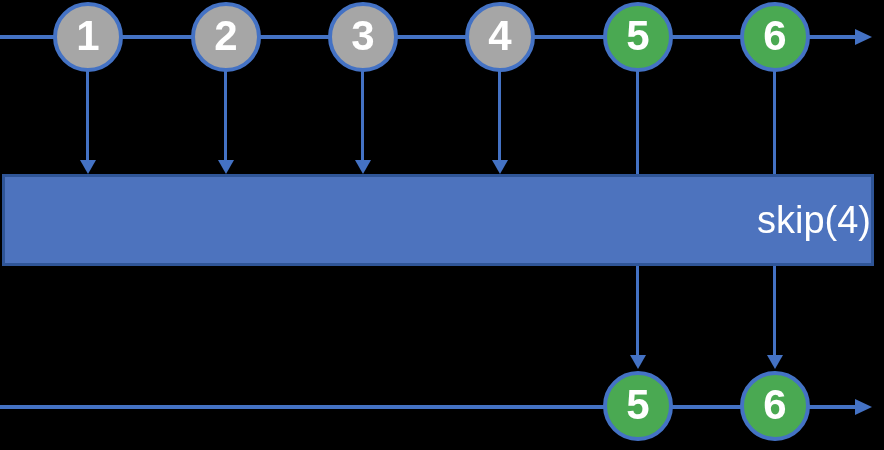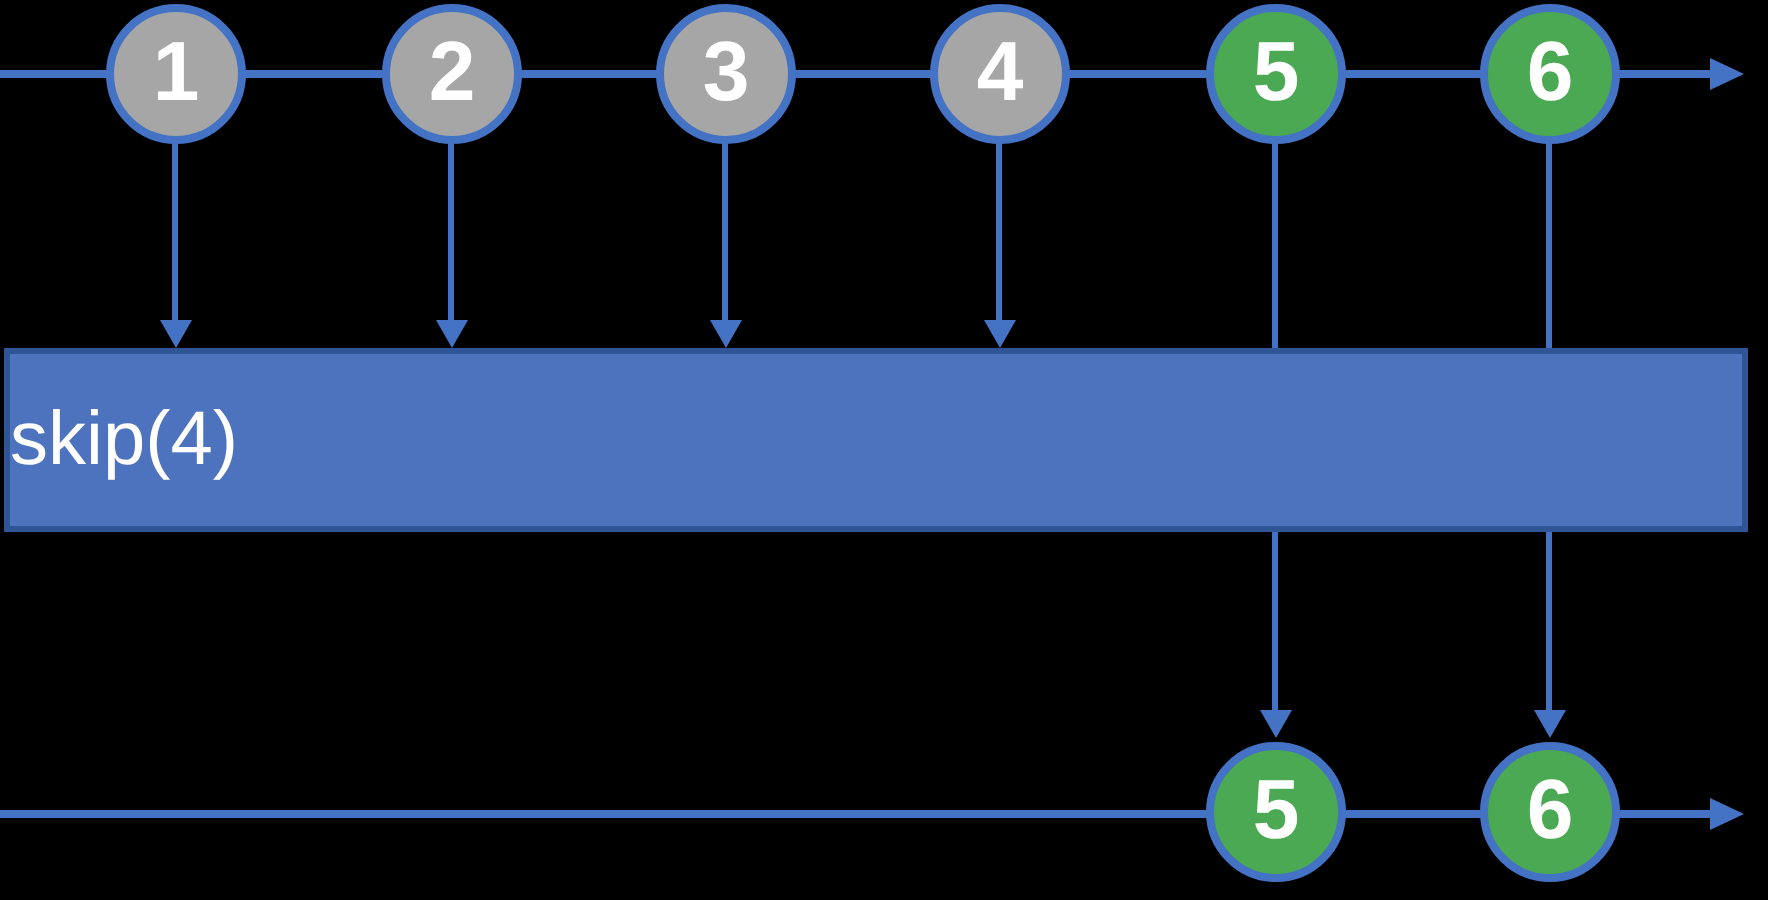--- a/index.html
+++ b/index.html
@@ -60,21 +60,21 @@
   .marble.passed  { background: var(--passed-fill, #4AA952); }
   .opbox {
     position: absolute;
     left: 2px; top: 174px;
     width: 872px; height: 92px;
     box-sizing: border-box;
     background: var(--box-fill, #4D73BE);
     border: 3px solid var(--box-border, #2F5597);
     display: flex;
     align-items: center;
-    justify-content: flex-start;
+    justify-content: flex-end;
   }
   .opbox span {
     color: var(--text, #FFFFFF);
     font-size: 38px;
     font-weight: 400;
   }
 </style>
 </head>
 <body>
 

